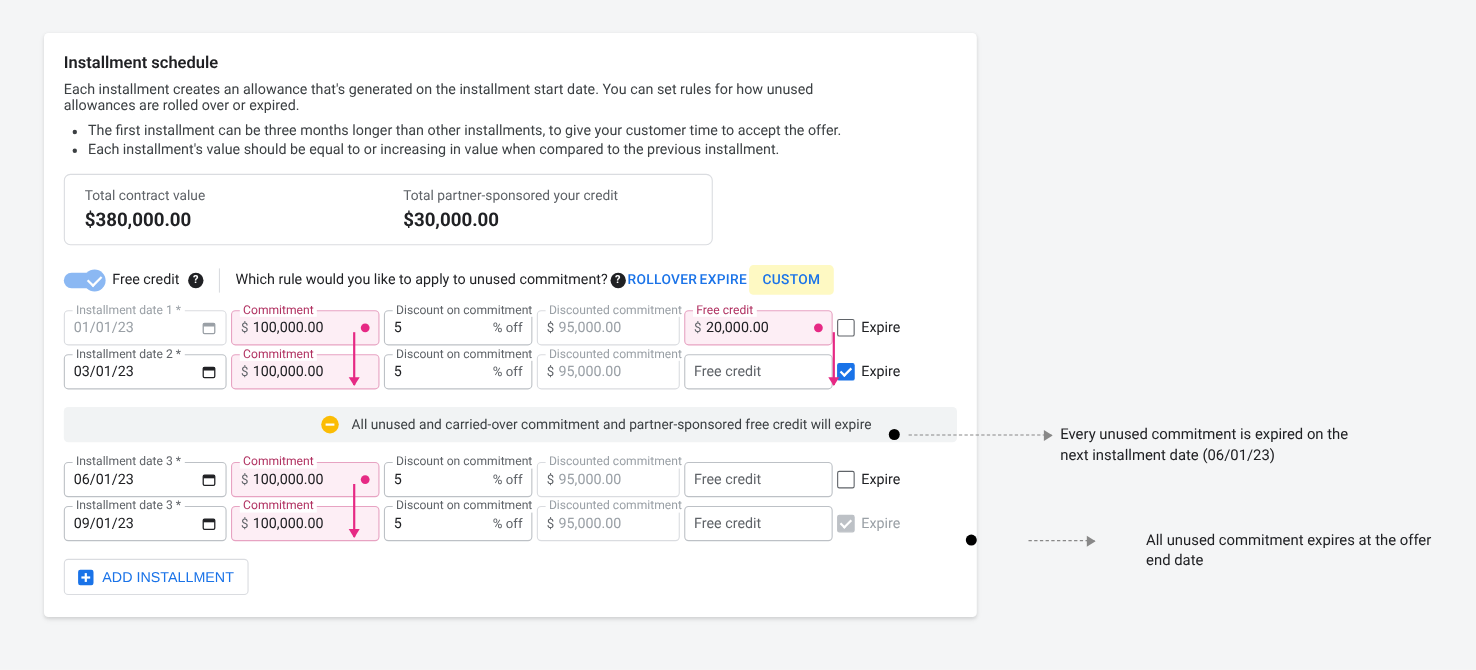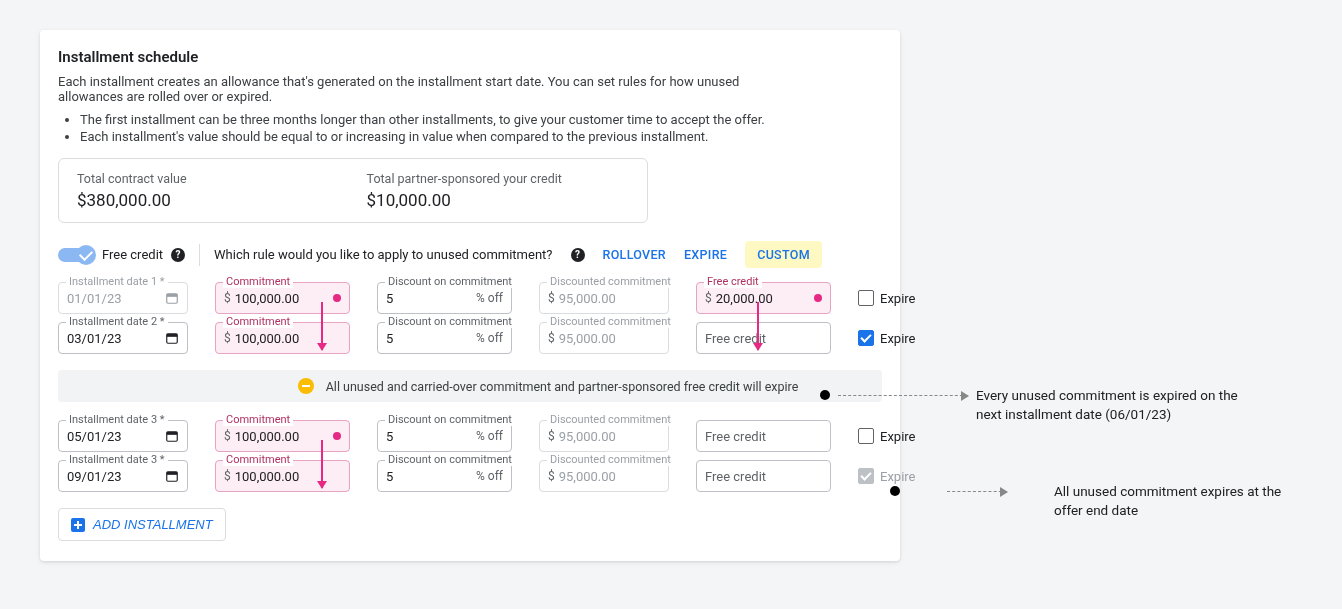--- a/index.html
+++ b/index.html
@@ -26,21 +26,21 @@
   .summary-box {
     border: 1px solid #dadce0;
     border-radius: 6px;
     padding: 12px 18px;
     display: flex;
     gap: 180px;
     margin-bottom: 18px;
     width: 590px;
   }
   .summary-label { color: #5f6368; font-size: 12.5px; margin-bottom: 4px;}
-  .summary-val { font-size: 17px; font-weight: 400;}
+  .summary-val { font-size: 17px; font-weight: 700;}
 
   .toolbar {
     display: flex;
     align-items: center;
     margin-bottom: 14px;
     gap: 14px;
   }
   .toggle-wrap { display: inline-flex; align-items:center; gap:8px; }
   .toggle {
     width: 36px; height: 14px; background:#1a73e8; opacity:0.5; border-radius:10px; position:relative;
@@ -51,42 +51,42 @@
   }
   .toggle-knob::after {
     content:""; width:10px; height:6px; border-left:2px solid #fff; border-bottom:2px solid #fff;
     transform:rotate(-45deg); position:relative; top:-1px;
   }
   .help-dot {
     width:14px; height:14px; background:#202124; color:#fff; border-radius:50%;
     display:inline-flex; align-items:center; justify-content:center; font-size:10px; font-weight:bold;
   }
   .divider-v { width:1px; height:22px; background:#dadce0; }
-  .rules { display:flex; align-items:center; gap:18px; }
+  .rules { display:flex; align-items:center; gap:2px; }
   .rule-link { color:#1a73e8; font-size:12.5px; font-weight:500; letter-spacing:0.3px;}
   .rule-link.active {
     background:#fef9c3; padding:6px 12px; border-radius:4px; color:#1a73e8;text-align:right;
   }
 
   .rows { display:flex; flex-direction:column; gap:8px; }
-  .row { display:flex; gap:27px; align-items:center; }
+  .row { display:flex; gap:4px; align-items:center; }
   .field-wrap { position:relative; }
   .field-wrap .floating-label {
     position:absolute; top:-7px; left:8px; background:#fff; padding:0 3px;
     font-size:11px; color:#5f6368; white-space:nowrap;
   }
   .field-wrap.hl .floating-label { color:#b03060; }
   .field-wrap.disabled .floating-label { color:#9aa0a6; }
   .field {
     border:1px solid #bdc1c6; border-radius:4px; height:32px;
     display:flex; align-items:center; padding:0 8px; font-size:13px; background:#fff;
   }
   .field.disabled { border-color:#dadce0; color:#9aa0a6; background:#fff;}
   .field.hl { border-color:#e7a3c2; background:#fdeef5; }
-  .w-date { width:130px; }
+  .w-date { width:148px; }
   .w-commit { width:135px; }
   .w-disc { width:135px; }
   .w-discval { width:130px; }
   .w-free { width:135px; }
   .field .prefix { color:#5f6368; margin-right:4px; font-size:12px;}
   .field .suffix { color:#5f6368; margin-left:auto; font-size:12px;}
   .field .cal { margin-left:auto; width:14px; height:14px; }
   .cal svg { display:block; }
   .pink-dot { width:8px; height:8px; background:#e62984; border-radius:50%; margin-left:auto; position:relative;}
 
@@ -112,21 +112,21 @@
     width:16px; height:16px; background:#fbbc04; border-radius:50%; position:relative;
   }
   .warn-ic::after {
     content:""; position:absolute; left:4px; top:7px; width:8px; height:2px; background:#fff;
   }
 
   .add-btn {
     margin-top:16px;
     border:1px solid #dadce0; border-radius:4px; padding:8px 12px;
     color:#1a73e8; font-weight:500; font-size:13px; display:inline-flex; align-items:center; gap:8px;
-    background:#fff; cursor:pointer;font-style:italic;
+    background:#fff; cursor:pointer;
   }
   .plus-ic { width:14px; height:14px; background:#1a73e8; position:relative; border-radius:2px;}
   .plus-ic::before, .plus-ic::after {
     content:""; position:absolute; background:#fff;
   }
   .plus-ic::before { left:3px; top:6px; width:8px; height:2px; }
   .plus-ic::after  { left:6px; top:3px; width:2px; height:8px; }
 
   
   .arrow {
@@ -167,21 +167,21 @@
     <li>Each installment's value should be equal to or increasing in value when compared to the previous installment.</li>
   </ul>
 
   <div class="summary-box">
     <div>
       <div class="summary-label">Total contract value</div>
       <div class="summary-val">$380,000.00</div>
     </div>
     <div>
       <div class="summary-label">Total partner-sponsored your credit</div>
-      <div class="summary-val">$10,000.00</div>
+      <div class="summary-val">$30,000.00</div>
     </div>
   </div>
 
   <div class="toolbar">
     <div class="toggle-wrap">
       <div class="toggle">
             <div class="toggle-knob"></div>
           </div>
       <span>Free credit</span>
       <span class="help-dot">?</span>
@@ -294,21 +294,21 @@
 
     <div class="banner">
       <span class="warn-ic"></span>
       <span>All unused and carried-over commitment and partner-sponsored free credit will expire</span>
     </div>
 
     <div class="row">
       <div class="field-wrap">
         <span class="floating-label">Installment date  3 *</span>
         <div class="field w-date">
-          <span>05/01/23</span>
+          <span>06/01/23</span>
           <span class="cal">
                 <svg viewBox="0 0 24 24" fill="#202124">
                   <rect x="3" y="5" width="18" height="16" rx="2" fill="none" stroke="#202124" stroke-width="2"></rect>
                   <rect x="3" y="5" width="18" height="5" fill="#202124"></rect>
                 </svg>
               </span>
         </div>
       </div>
       <div class="field-wrap hl">
         <span class="floating-label">Commitment</span>

